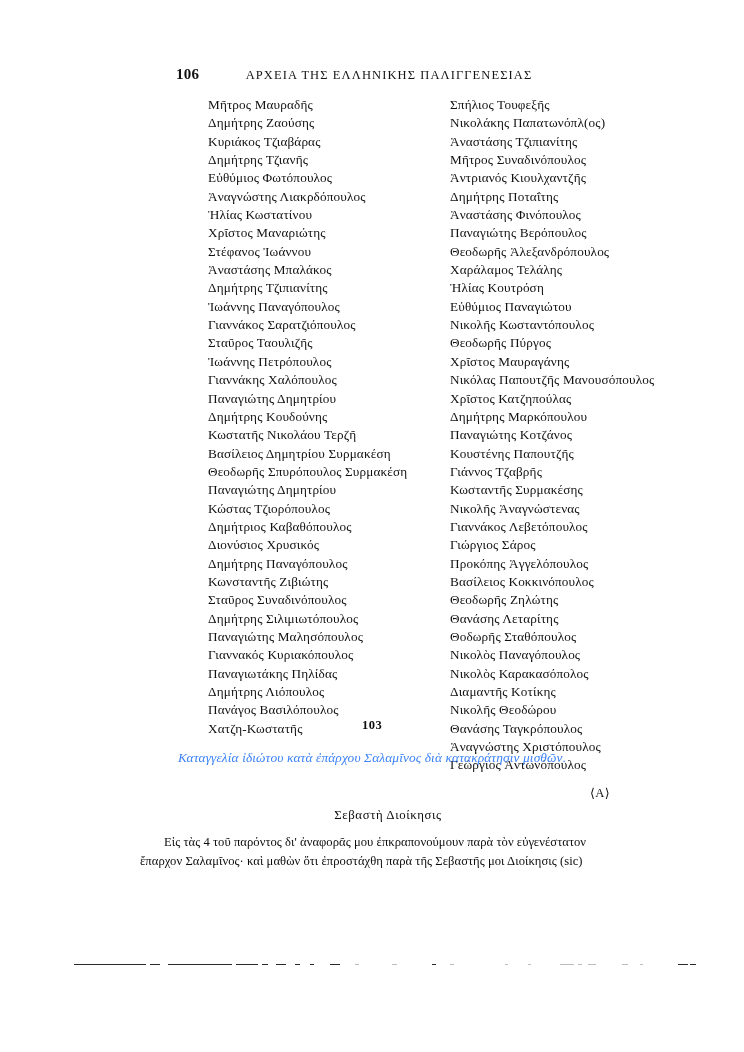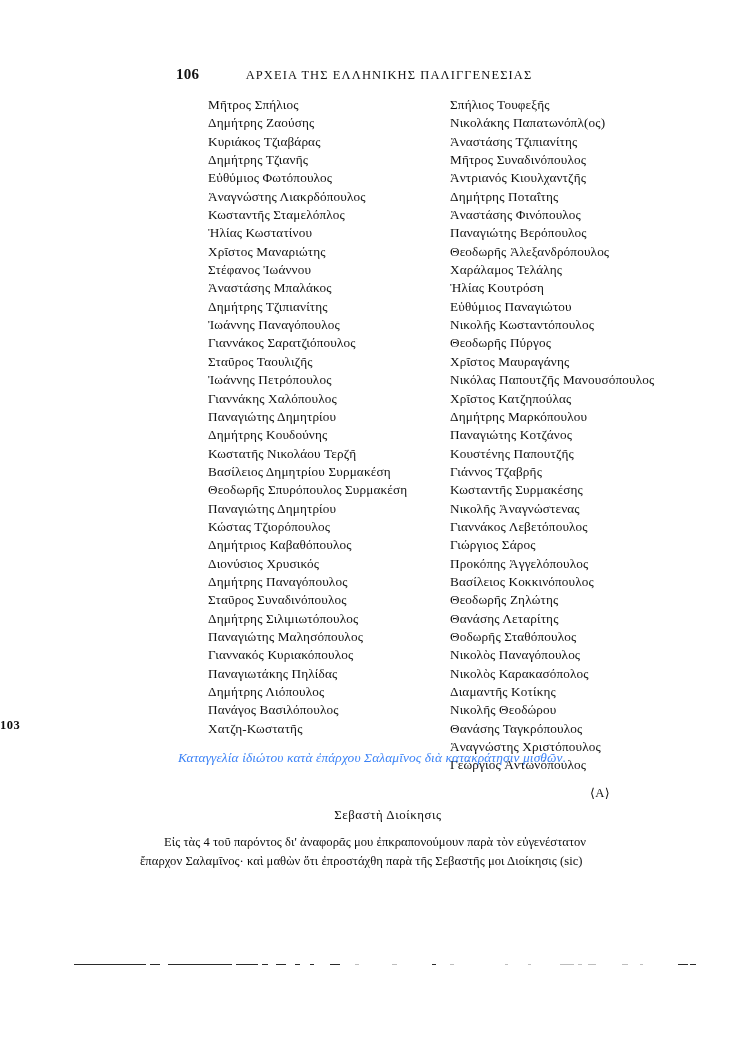--- a/index.html
+++ b/index.html
@@ -72,21 +72,21 @@
     color: #111111;
     letter-spacing: 0.15px;
   }
 
   
   .doc-number {
     position: absolute;
     top: 718px;
     left: 0;
     width: 744px;
-    text-align: left;
+    text-align: center;
     font-size: 12.5px;
     font-weight: bold;
     letter-spacing: 0.5px;
   }
 
   
   .regest {
     position: absolute;
     top: 750px;
     left: 0;
@@ -156,47 +156,47 @@
 
 <div class="page">
 
   <div class="running-head">
     <span class="folio">106</span>
     <span class="head-title">ΑΡΧΕΙΑ ΤΗΣ ΕΛΛΗΝΙΚΗΣ ΠΑΛΙΓΓΕΝΕΣΙΑΣ</span>
   </div>
 
   <div class="names">
     <div class="col col-left" id="col-left">
-        <div class="name">Μῆτρος Σπήλιος</div>
+        <div class="name">Μῆτρος Μαυραδῆς</div>
         <div class="name">Δημήτρης Ζαούσης</div>
         <div class="name">Κυριάκος Τζιαβάρας</div>
         <div class="name">Δημήτρης Τζιανῆς</div>
         <div class="name">Εὐθύμιος Φωτόπουλος</div>
         <div class="name">Ἀναγνώστης Λιακρδόπουλος</div>
-        <div class="name">Κωσταντῆς Σταμελόπλος</div>
         <div class="name">Ἠλίας Κωστατίνου</div>
         <div class="name">Χρῖστος Μαναριώτης</div>
         <div class="name">Στέφανος Ἰωάννου</div>
         <div class="name">Ἀναστάσης Μπαλάκος</div>
         <div class="name">Δημήτρης Τζιπιανίτης</div>
         <div class="name">Ἰωάννης Παναγόπουλος</div>
         <div class="name">Γιαννάκος Σαρατζιόπουλος</div>
         <div class="name">Σταῦρος Ταουλιζῆς</div>
         <div class="name">Ἰωάννης Πετρόπουλος</div>
         <div class="name">Γιαννάκης Χαλόπουλος</div>
         <div class="name">Παναγιώτης Δημητρίου</div>
         <div class="name">Δημήτρης Κουδούνης</div>
         <div class="name">Κωστατῆς Νικολάου Τερζῆ</div>
         <div class="name">Βασίλειος Δημητρίου Συρμακέση</div>
         <div class="name">Θεοδωρῆς Σπυρόπουλος Συρμακέση</div>
         <div class="name">Παναγιώτης Δημητρίου</div>
         <div class="name">Κώστας Τζιορόπουλος</div>
         <div class="name">Δημήτριος Καβαθόπουλος</div>
         <div class="name">Διονύσιος Χρυσικός</div>
         <div class="name">Δημήτρης Παναγόπουλος</div>
+        <div class="name">Κωνσταντῆς Ζιβιώτης</div>
         <div class="name">Σταῦρος Συναδινόπουλος</div>
         <div class="name">Δημήτρης Σιλιμιωτόπουλος</div>
         <div class="name">Παναγιώτης Μαλησόπουλος</div>
         <div class="name">Γιαννακός Κυριακόπουλος</div>
         <div class="name">Παναγιωτάκης Πηλίδας</div>
         <div class="name">Δημήτρης Λιόπουλος</div>
         <div class="name">Πανάγος Βασιλόπουλος</div>
         <div class="name">Χατζη-Κωστατῆς</div>
       </div>
     <div class="col col-right" id="col-right">

